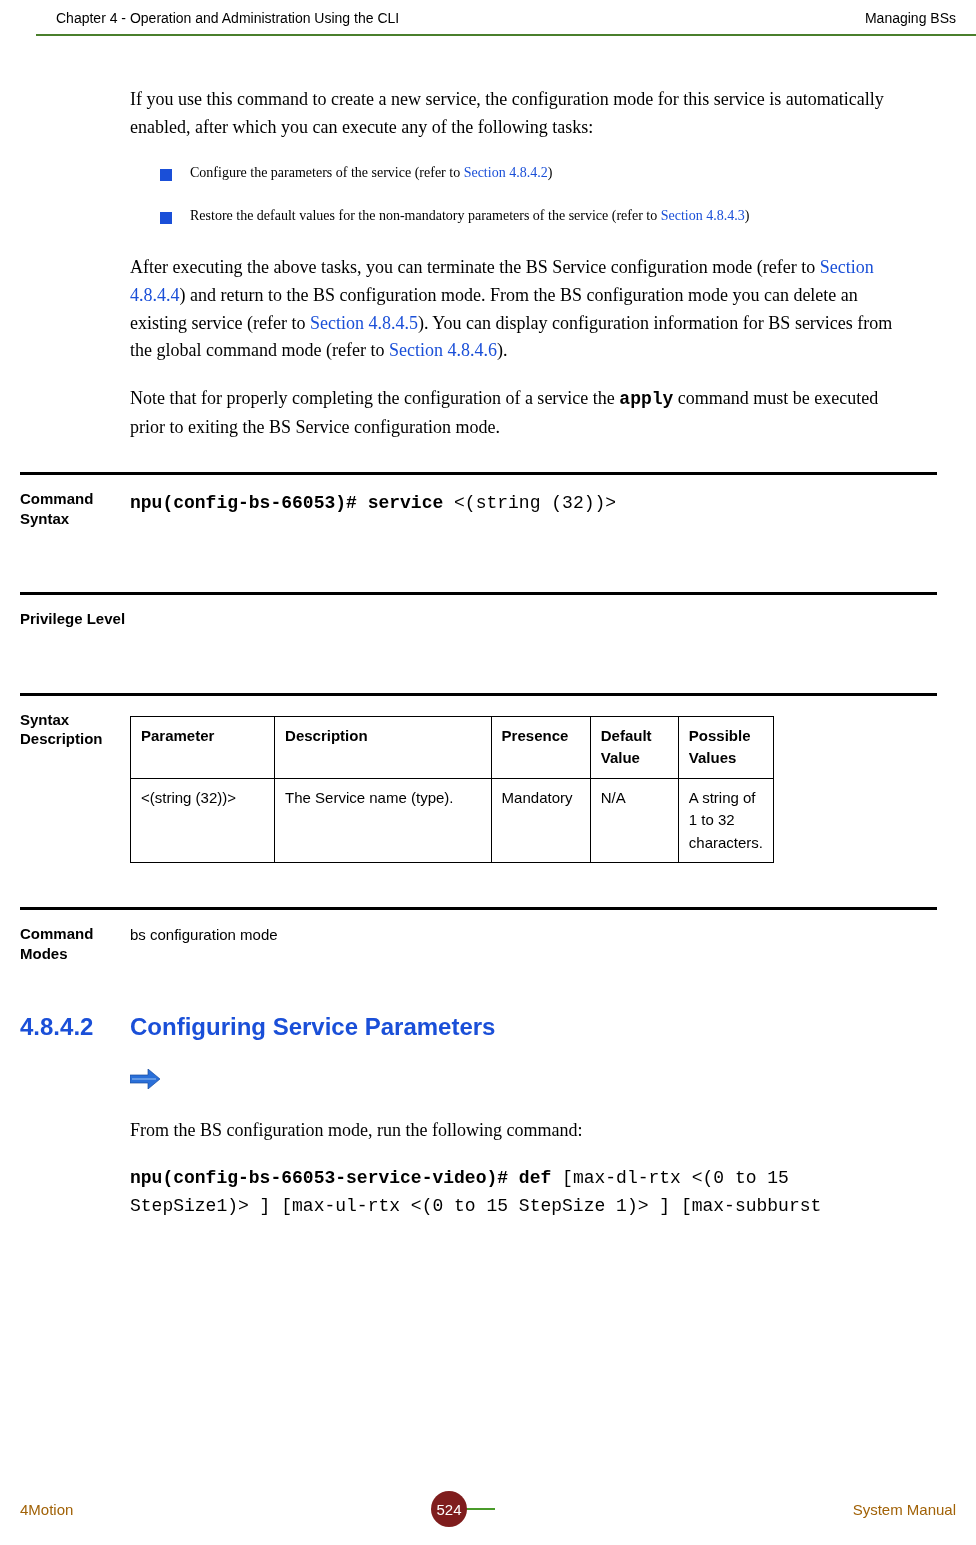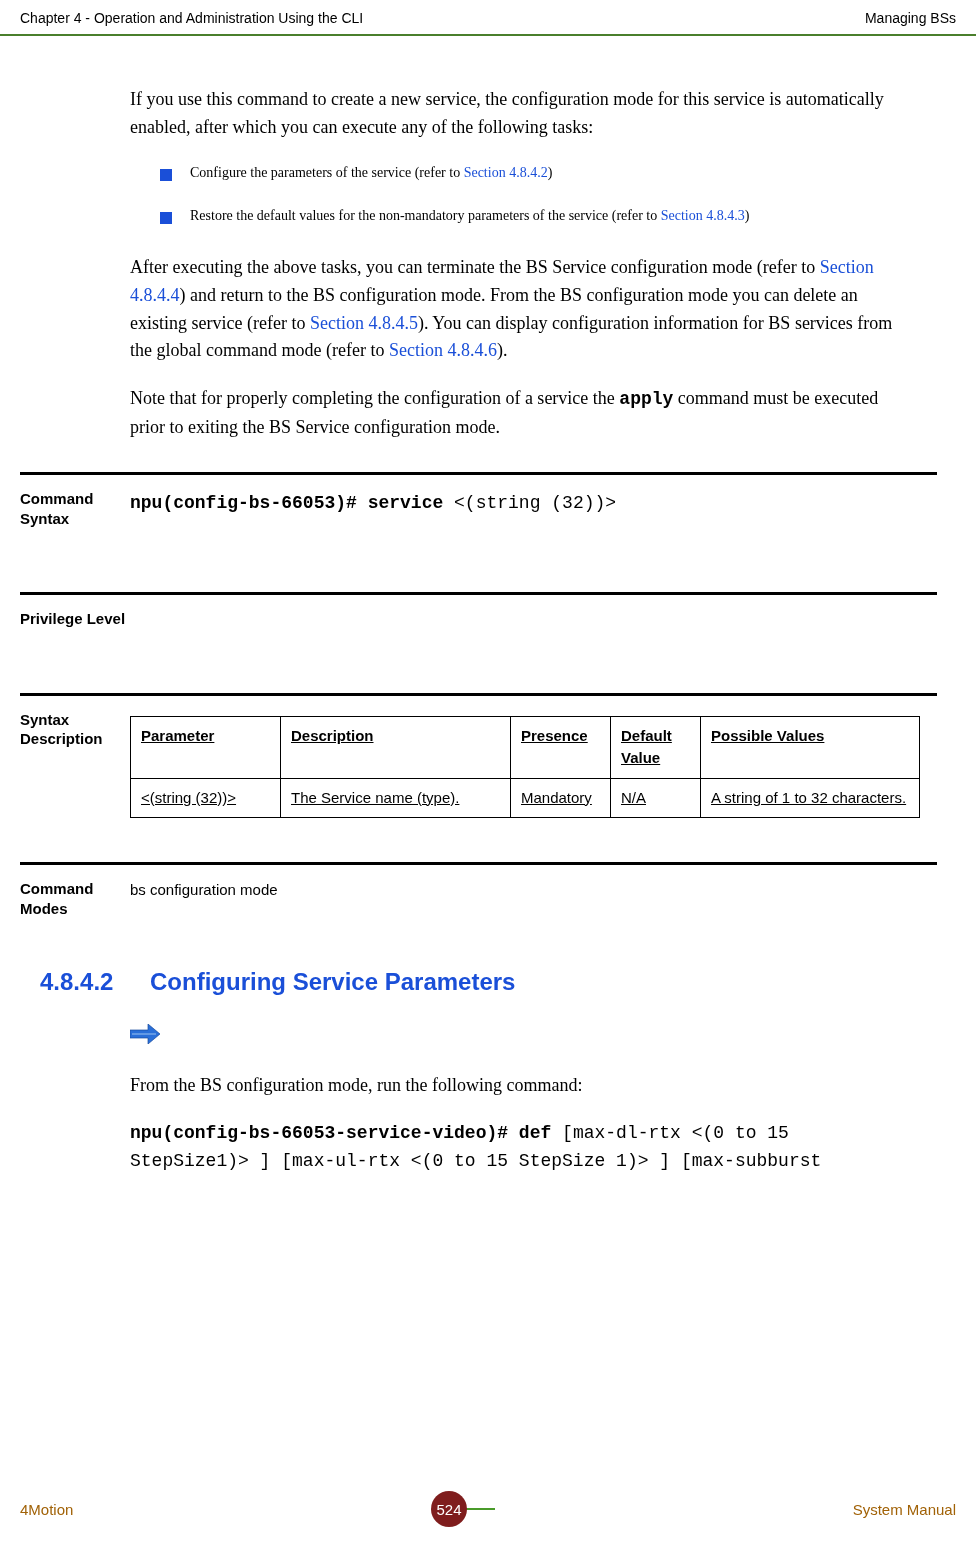--- a/index.html
+++ b/index.html
@@ -15,20 +15,21 @@
       position: relative;
       color: #000;
     }
     .page-header {
       display: flex;
       justify-content: space-between;
       padding: 10px 20px 8px 20px;
       font-family: Arial, Helvetica, sans-serif;
       font-size: 14px;
       border-bottom: 2px solid #4a7f2c;
+      margin-left: 36px;
     }
     .content {
       padding: 50px 70px 0 130px;
     }
     .para {
       font-size: 18px;
       line-height: 1.55;
       margin-bottom: 20px;
     }
     .bullet-list {
@@ -81,23 +82,22 @@
       font-size: 15px;
       line-height: 1.3;
     }
     .cmd-value {
       font-size: 18px;
       line-height: 1.5;
       flex: 1;
     }
     .syntax-table {
       border-collapse: collapse;
-      width: 790px;
+      width: 644px;
       margin-top: 6px;
-      text-decoration: underline;
     }
     .syntax-table th, .syntax-table td {
       border: 1px solid #000;
       font-family: Arial, Helvetica, sans-serif;
       font-size: 15px;
       text-align: left;
       padding: 8px 10px;
       vertical-align: top;
     }
     .syntax-table th {
@@ -110,21 +110,20 @@
       margin-top: 30px;
       margin-bottom: 28px;
     }
     .section-num {
       color: #1a4fd8;
       font-family: Arial, Helvetica, sans-serif;
       font-weight: bold;
       font-size: 24px;
       width: 130px;
       padding-left: 20px;
-      margin-left: 20px;
     }
     .section-title {
       color: #1a4fd8;
       font-family: Arial, Helvetica, sans-serif;
       font-weight: bold;
       font-size: 24px;
     }
     .proc-row {
       display: flex;
       align-items: center;

